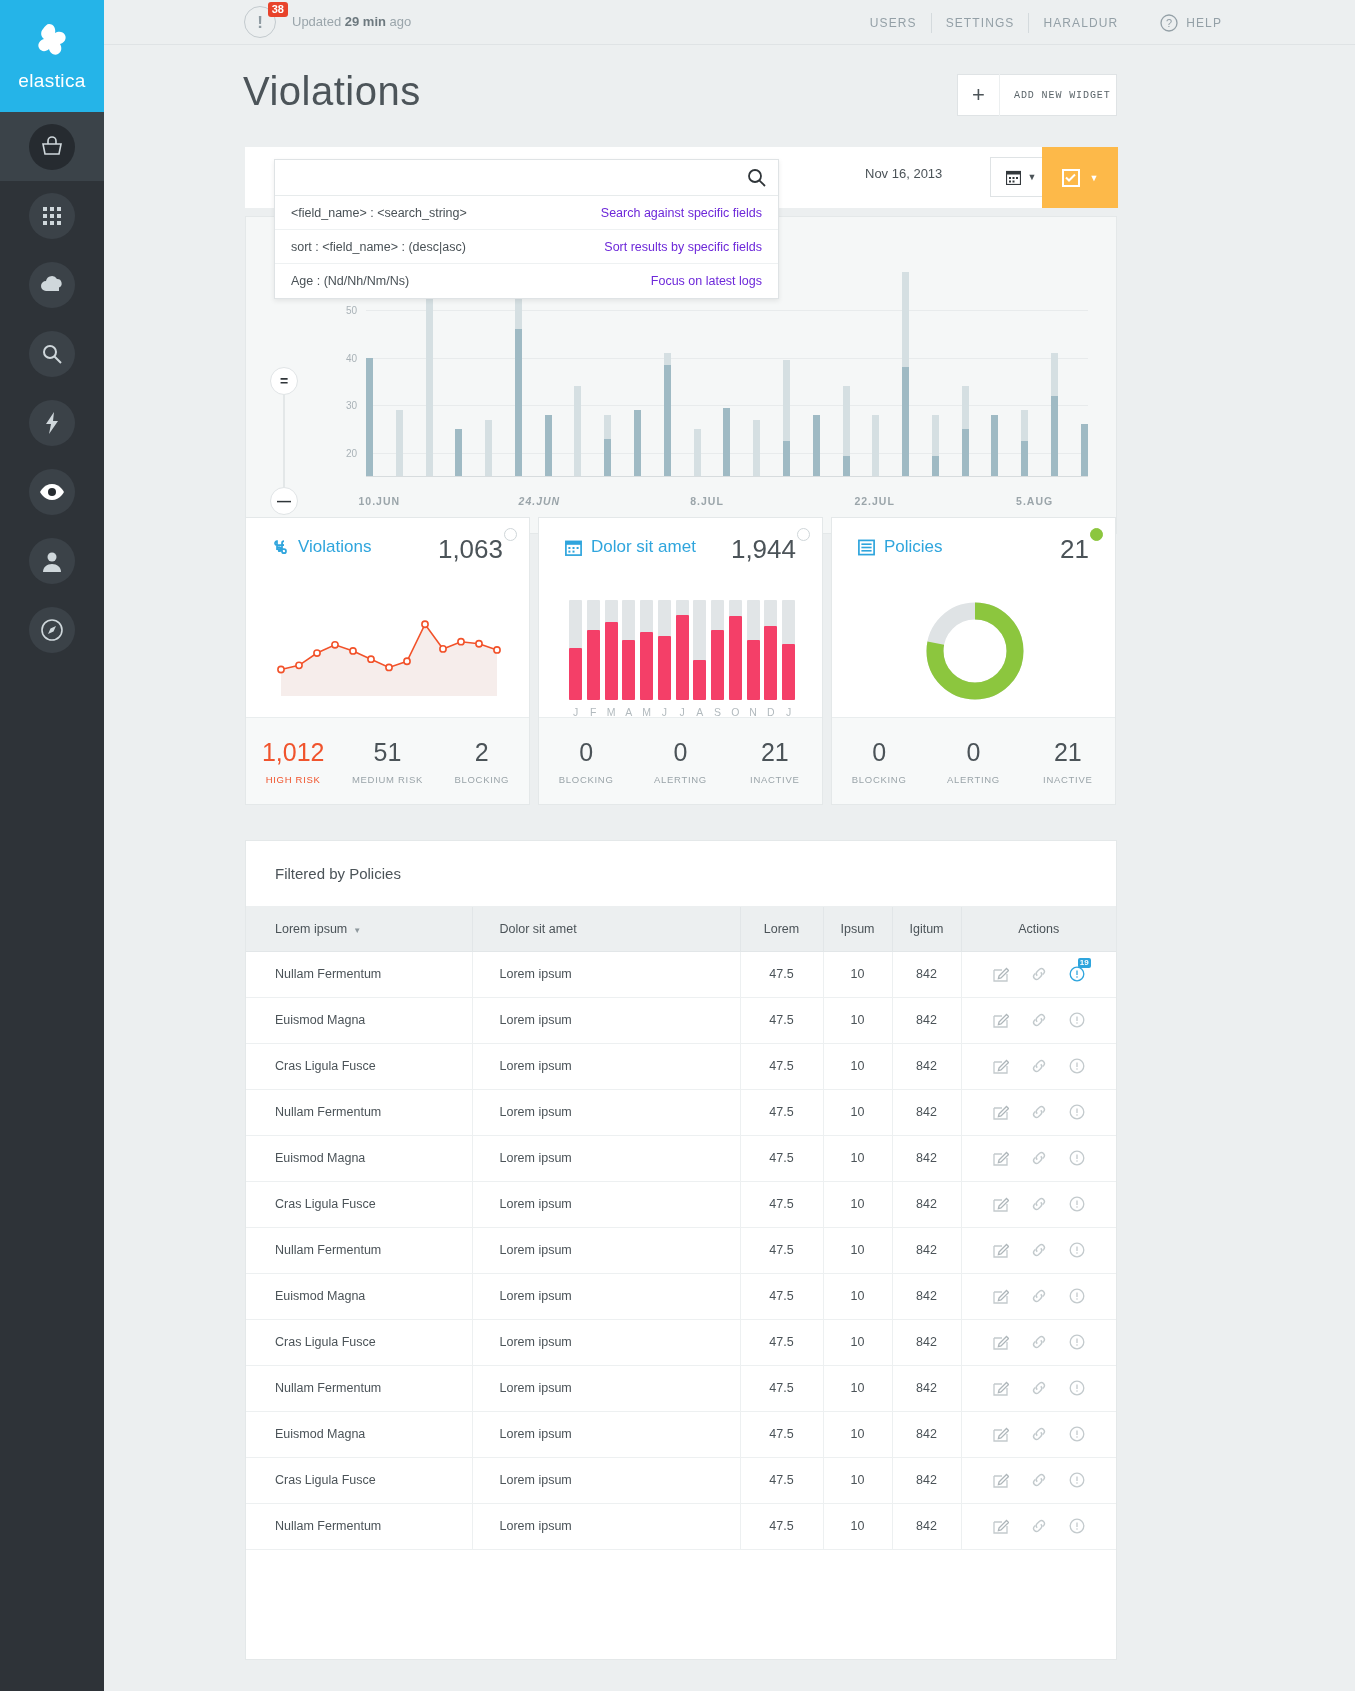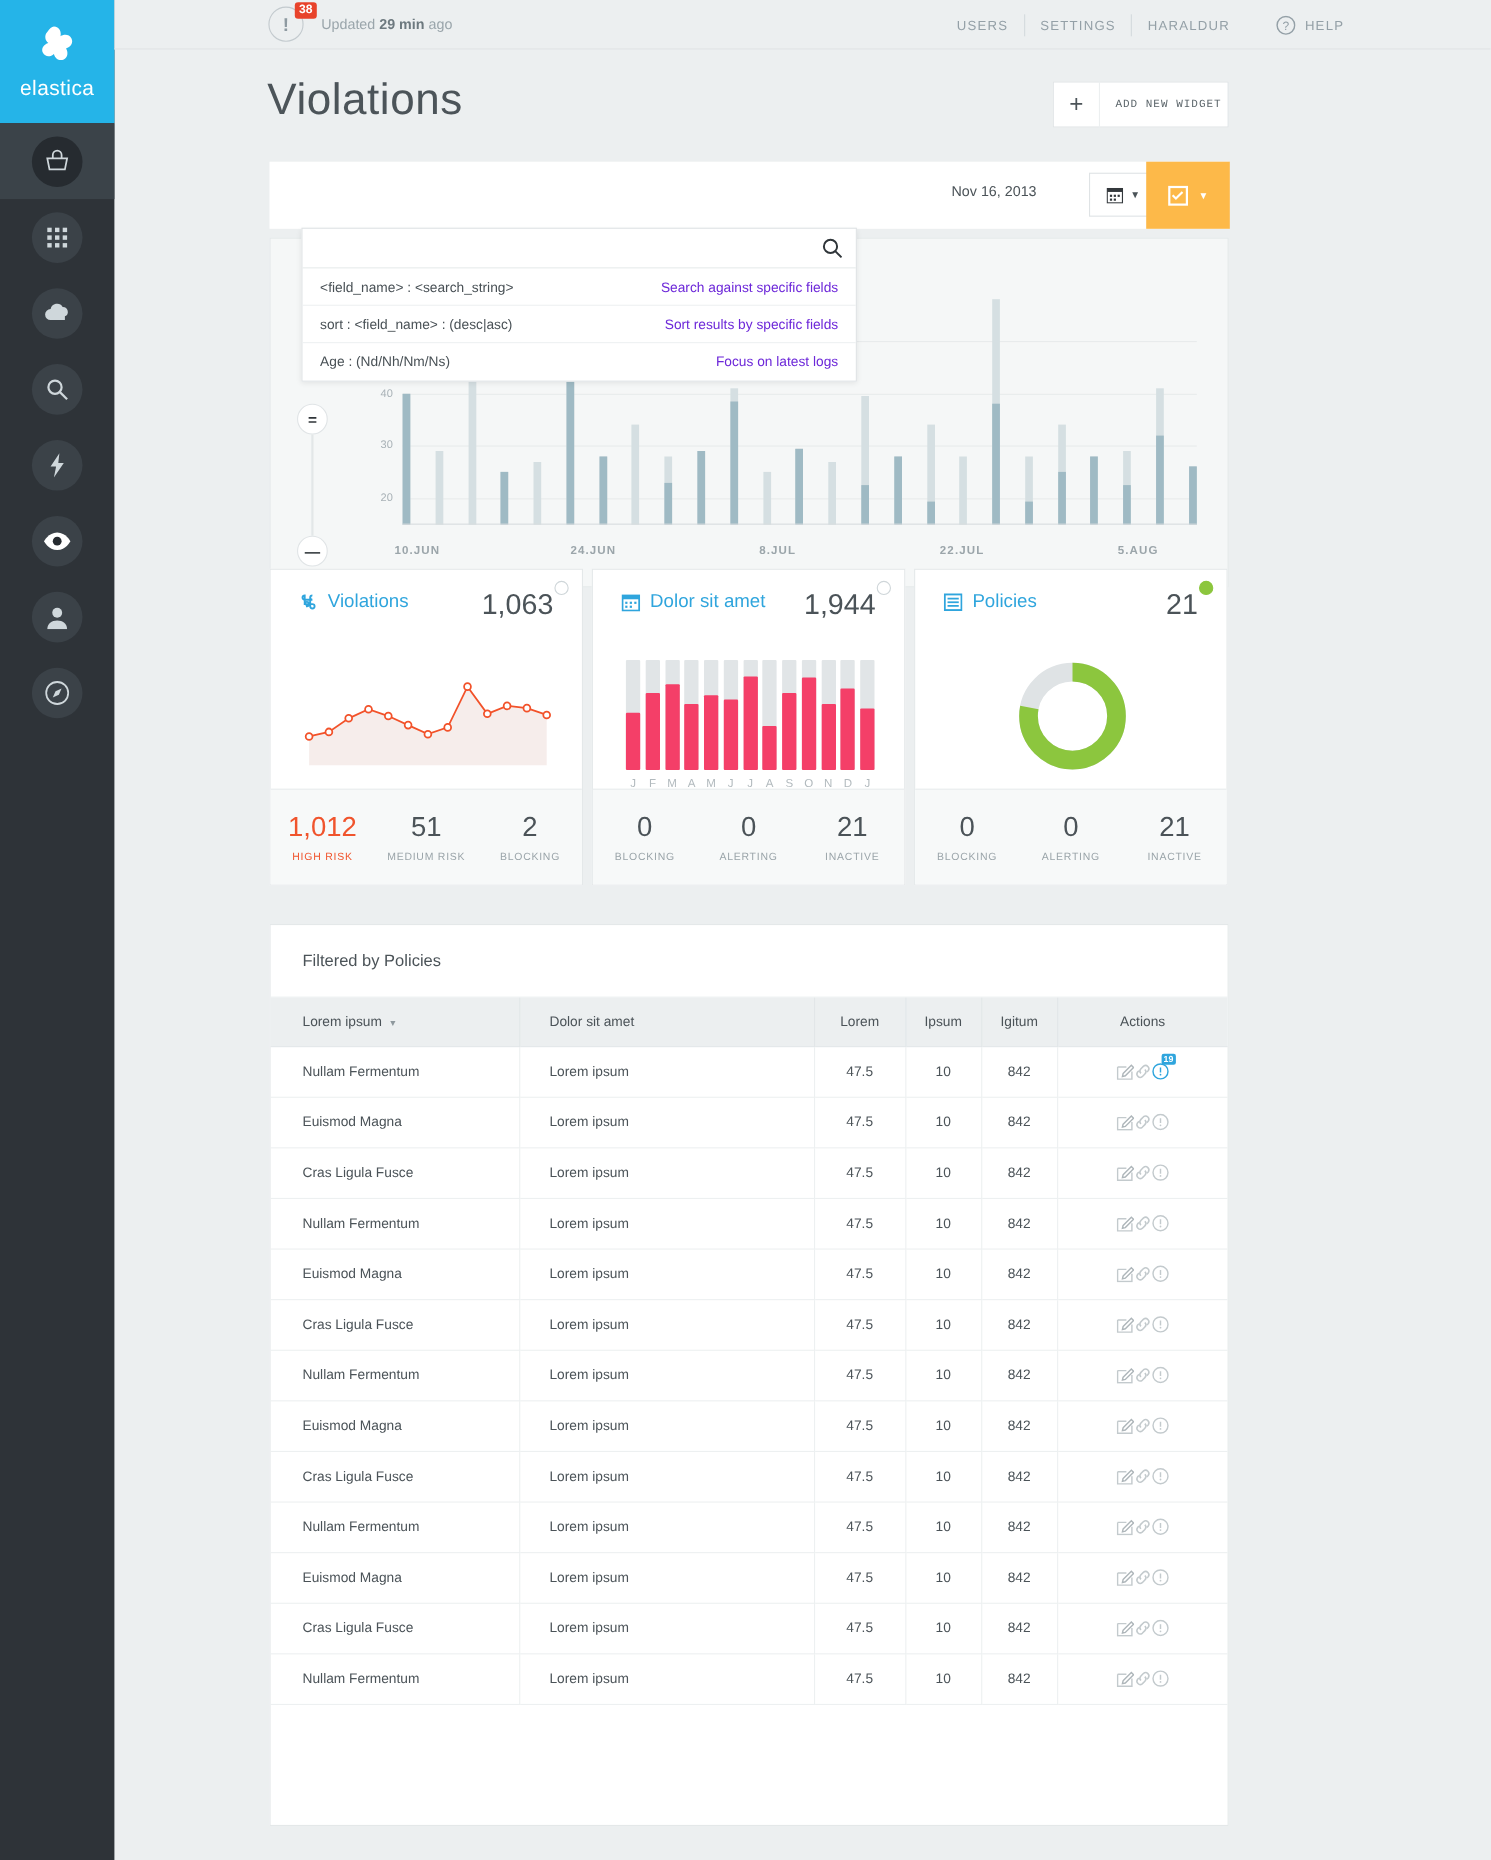--- a/index.html
+++ b/index.html
@@ -132,21 +132,20 @@
   }
 
   
   #search-overlay {
     position: absolute; left: 274px; top: 159px;
     width: 505px;
     background: #ffffff;
     border: 1px solid #dfe3e5;
     box-shadow: 0 2px 5px rgba(0,0,0,.08);
     z-index: 50;
-    margin-top: 48px;
   }
   #search-input-row {
     height: 36px; display: flex; align-items: center;
     border-bottom: 1px solid #e7ebec;
     padding: 0 12px;
   }
   #search-input {
     flex: 1; border: none; outline: none;
     font-size: 14px; color: #3b4247;
     font-family: "Liberation Sans", sans-serif;
@@ -312,21 +311,21 @@
   tbody td {
     height: 46px; font-size: 12.5px; color: #4b5358;
     border-right: 1px solid #edf0f1;
     border-bottom: 1px solid #edf0f1;
     text-align: center;
   }
   tbody td:last-child { border-right: none; }
   td.c-name { text-align: left; padding-left: 29px; }
   td.c-dolor { text-align: left; padding-left: 27px; }
   .act-cell { }
-  .acts { display: flex; align-items:center; justify-content:center; }
+  .acts { display: flex; align-items:center; justify-content:center; gap: 22px; }
   .act-ico { position: relative; cursor: pointer; display:flex; }
   .act-badge {
     position: absolute; left: 9px; top: -8px;
     background: #2fa5dd; color: #fff;
     font-size: 8px; font-weight: 700;
     border-radius: 2px; padding: 0 2px; line-height: 10px;
   }
 </style>
 </head>
 <body>
@@ -615,21 +614,21 @@
         </div>
       </div>
     <div id="xaxis"></div>
   <div class="ylabel" style="top: 216.111px; left: 20px; right: auto; margin-right: 0px;">20</div>
       <div class="ylabel" style="top: 168.333px; left: 20px; right: auto; margin-right: 0px;">30</div>
       <div class="ylabel" style="top: 120.556px; left: 20px; right: auto; margin-right: 0px;">40</div>
       <div class="ylabel" style="top: 72.7778px; left: 20px; right: auto; margin-right: 0px;">50</div>
     </div>
   <div id="xticks">
       <div class="xtick" style="left: 7%;">10.JUN</div>
-      <div class="xtick" style="left: 28%;">24.JUN</div>
+      <div class="xtick" style="left: 28%; font-style: italic;">24.JUN</div>
       <div class="xtick" style="left: 50%;">8.JUL</div>
       <div class="xtick" style="left: 72%;">22.JUL</div>
       <div class="xtick" style="left: 93%;">5.AUG</div>
     </div>
 </div>
 
 <div class="widget" id="widget-1">
   <div class="widget-dot"></div>
   <div class="widget-head">
     <div class="widget-title">

